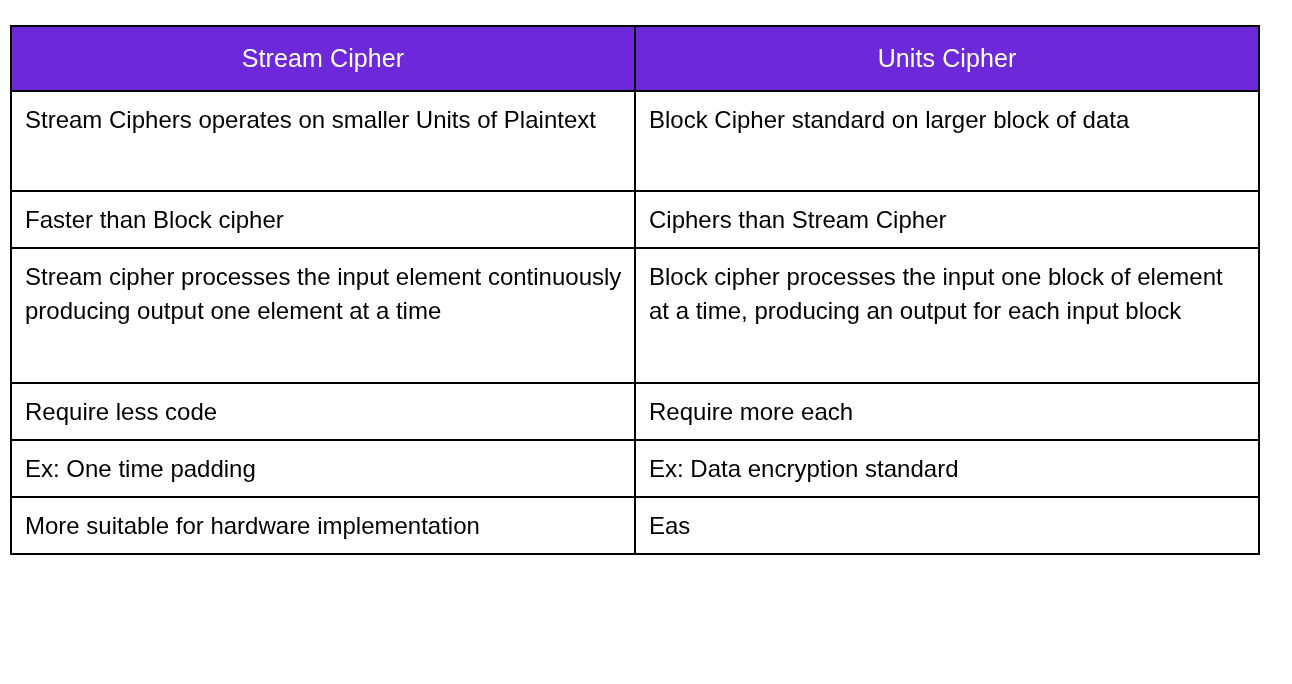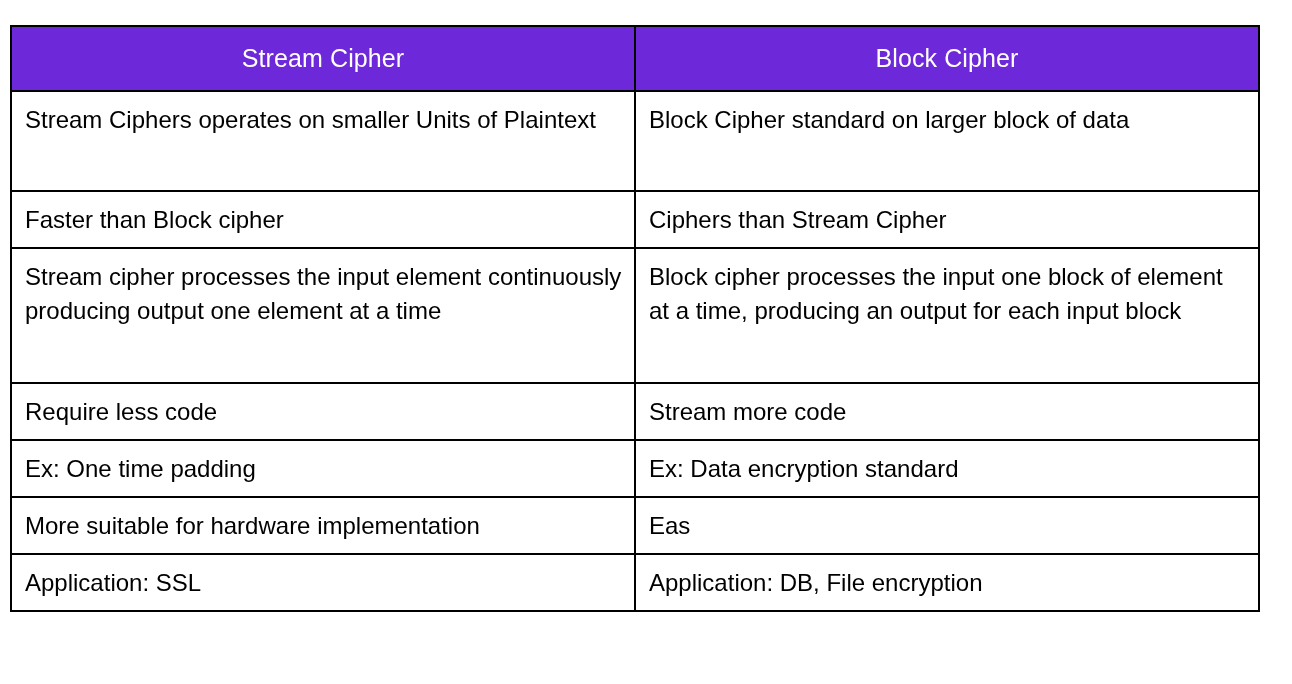--- a/index.html
+++ b/index.html
@@ -82,21 +82,21 @@
 
   <table class="comparison-table">
     <colgroup>
       <col class="col-left">
       <col class="col-right">
     </colgroup>
 
     <thead>
       <tr>
         <th>Stream Cipher</th>
-        <th>Block Cipher</th>
+        <th>Units Cipher</th>
       </tr>
     </thead>
 
     <tbody>
 
       <tr class="row-h2">
         <td>
           <span class="cell-text">Stream Ciphers operates on smaller Units of Plaintext</span>
         </td>
         <td>
@@ -120,21 +120,21 @@
         <td>
           <span class="cell-text">Block cipher processes the input one block of element at a time, producing an output for each input block</span>
         </td>
       </tr>
 
       <tr class="row-h1">
         <td>
           <span class="cell-text">Require less code</span>
         </td>
         <td>
-          <span class="cell-text">Stream more code</span>
+          <span class="cell-text">Require more each</span>
         </td>
       </tr>
 
       <tr class="row-h1">
         <td>
           <span class="cell-text">Ex: One time padding</span>
         </td>
         <td>
           <span class="cell-text">Ex: Data encryption standard</span>
         </td>
@@ -142,25 +142,17 @@
 
       <tr class="row-h1">
         <td>
           <span class="cell-text">More suitable for hardware implementation</span>
         </td>
         <td>
           <span class="cell-text">Eas</span>
         </td>
       </tr>
 
-      <tr class="row-h1">
-        <td>
-          <span class="cell-text">Application: SSL</span>
-        </td>
-        <td>
-          <span class="cell-text">Application: DB, File encryption</span>
-        </td>
-      </tr>
 
     </tbody>
   </table>
 
 </div>
 
 </body></html>

